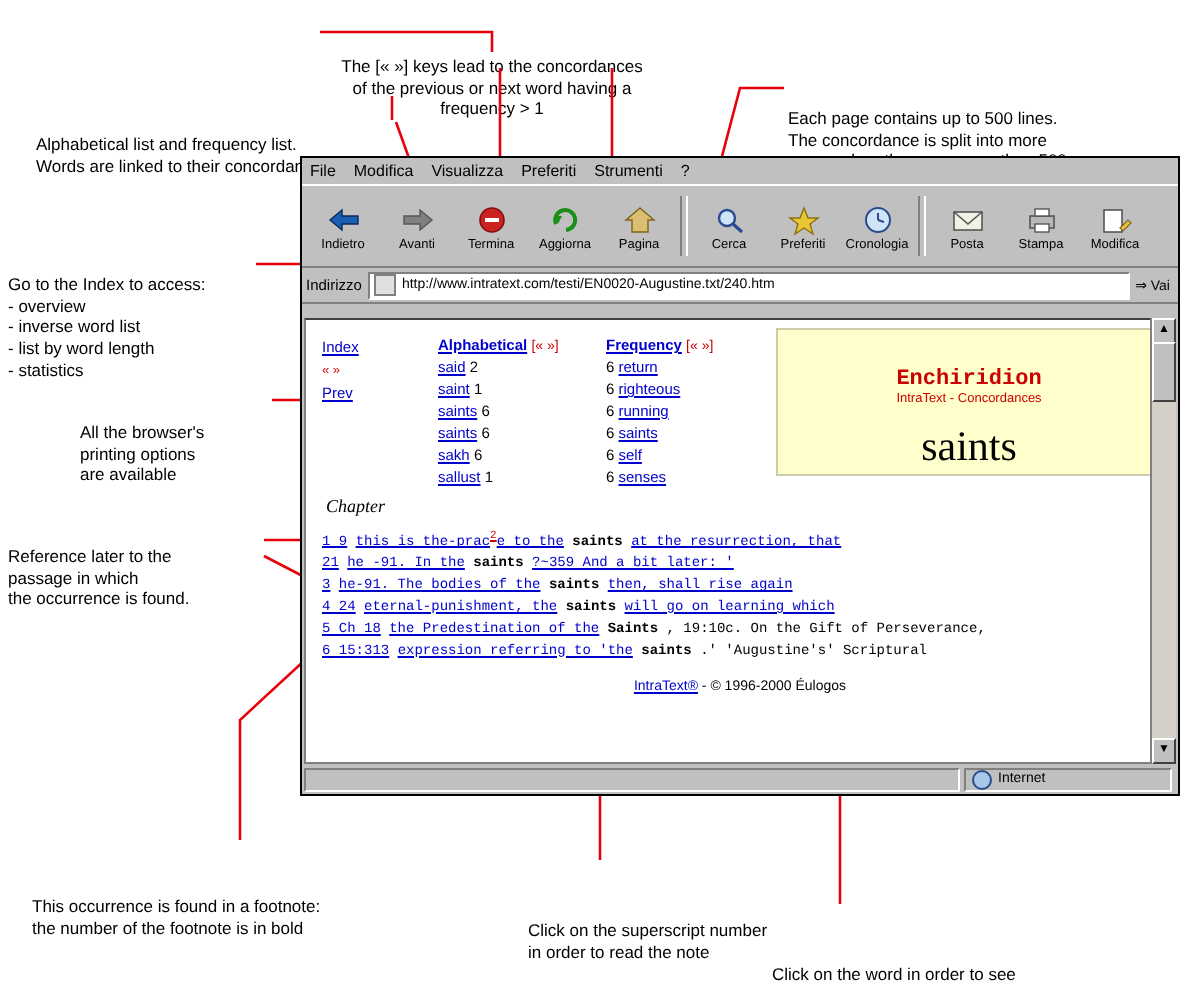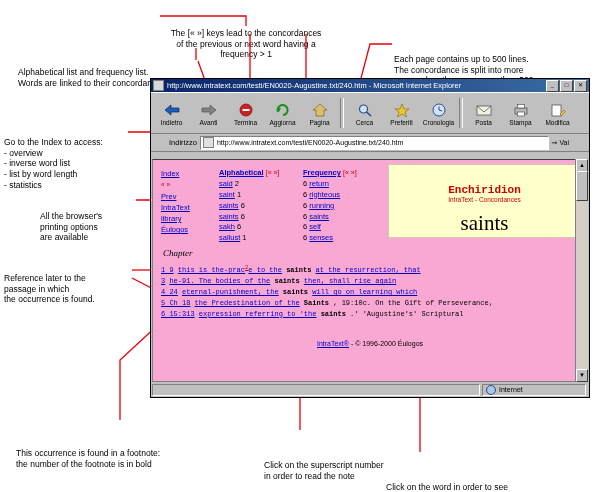--- a/index.html
+++ b/index.html
@@ -18,27 +18,27 @@
   .tbtn{width:11px;height:10px;background:#c0c0c0;border:1px solid #fff;border-right-color:#404040;border-bottom-color:#404040;font-size:6px;line-height:9px;text-align:center;}
 
   .menubar{height:12px;background:#c0c0c0;display:flex;align-items:center;padding-left:4px;gap:9px;font-size:8px;border-bottom:1px solid #c0c0c0;}
   .menubar .mi{white-space:nowrap;}
 
   .toolbar{height:38px;background:#c0c0c0;display:flex;align-items:center;padding:1px 2px;border-top:1px solid #fff;border-bottom:1px solid #808080;}
   .tool{width:37px;text-align:center;font-size:6.5px;color:#000;}
   .tool .glyph{display:block;margin:1px auto 0;width:18px;height:17px;}
   .sep{width:2px;height:30px;border-left:1px solid #808080;border-right:1px solid #fff;margin:0 2px;}
 
-  .addrbar{height:15px;background:#c0c0c0;display:flex;align-items:center;gap:3px;padding:1px 18px;border-bottom:1px solid #808080;}
+  .addrbar{height:15px;background:#c0c0c0;display:flex;align-items:center;gap:3px;padding:1px 2px;border-bottom:1px solid #808080;}
   .addrlab{font-size:7.5px;}
   .addrfield{flex:1;height:12px;background:#fff;border:1px solid #808080;border-right-color:#fff;border-bottom-color:#fff;display:flex;align-items:center;padding-left:2px;font-size:7px;}
   .addrfield .e{width:9px;height:9px;background:#e0e0e0;border:1px solid #808080;margin-right:3px;}
   .golink{font-size:7px;color:#000;white-space:nowrap;padding-right:2px;}
 
-  .page{position:absolute;left:1px;right:1px;top:80px;bottom:15px;background:#f9a8d4;border:1px solid #808080;border-top-color:#404040;overflow:hidden;}
+  .page{position:absolute;left:1px;right:1px;top:80px;bottom:15px;background:#ffffff;border:1px solid #808080;border-top-color:#404040;overflow:hidden;}
   .vscroll{position:absolute;right:1px;top:80px;bottom:15px;width:12px;background:#d4d0c8;border-left:1px solid #808080;}
   .vscroll .arrow{height:11px;background:#c0c0c0;border:1px solid #fff;border-right-color:#404040;border-bottom-color:#404040;font-size:6px;text-align:center;line-height:10px;}
   .vscroll .thumb{position:absolute;top:12px;left:0;right:0;height:28px;background:#c0c0c0;border:1px solid #fff;border-right-color:#404040;border-bottom-color:#404040;}
 
   .statusbar{position:absolute;left:1px;right:1px;bottom:1px;height:13px;background:#c0c0c0;display:flex;align-items:center;font-size:7px;}
   .statusbar .cell{height:10px;border:1px solid #808080;border-right-color:#fff;border-bottom-color:#fff;margin-right:2px;display:flex;align-items:center;padding:0 3px;}
   .statusbar .c1{flex:1;}
   .statusbar .c2{width:96px;justify-content:flex-start;gap:3px;}
   .globe{width:8px;height:8px;border-radius:50%;border:1px solid #2a4b8d;background:#a8c8e8;}
 
@@ -125,30 +125,29 @@
     <path d="M132,270 L159,270"></path>
     <path d="M132,278 L159,292"></path>
     <path d="M120,420 L120,360 L172,312"></path>
     <path d="M300,430 L300,360 L266,266"></path>
     <path d="M420,452 L420,360 L418,312"></path>
   </g>
 </svg>
 
 <div id="win">
 
-  <div class="titlebar">
-    <span class="ico"></span>
-    <span class="ttxt">http://www.intratext.com/testi/EN0020-Augustine.txt/240.htm - Microsoft Internet Explorer</span>
-    <span class="tbtns">
-      <span class="tbtn">_</span>
-      <span class="tbtn">□</span>
-      <span class="tbtn">✕</span>
-    </span>
-  </div>
-
+
+  <div class="menubar">
+    <span class="mi">File</span>
+    <span class="mi">Modifica</span>
+    <span class="mi">Visualizza</span>
+    <span class="mi">Preferiti</span>
+    <span class="mi">Strumenti</span>
+    <span class="mi">?</span>
+  </div>
 
   <div class="toolbar">
     <div class="tool">
       <span class="glyph">
         <svg viewBox="0 0 18 17">
             <polygon points="2,8 8,3 8,6 16,6 16,10 8,10 8,13" fill="#1a5fb4" stroke="#0a2a5a" stroke-width="0.7"></polygon>
           </svg>
       </span>
       <span>Indietro</span>
     </div>
@@ -253,25 +252,20 @@
     </span>
     <span class="golink">⇒ <span>Vai</span></span>
   </div>
 
   <div class="page">
 
     <div class="idxcol">
       <a>Index</a>
       <span class="nav">« »</span>
       <a>Prev</a>
-      <span class="blk">
-        <a>IntraText</a>
-        <a>library</a>
-        <a>Éulogos</a>
-      </span>
     </div>
 
     <div class="alpha">
       <div><span class="colhead">Alphabetical</span>
         <span class="pn">[« »]</span></div>
       <div><span class="wlink">said</span> <span class="wnum">2</span></div>
       <div><span class="wlink">saint</span> <span class="wnum">1</span></div>
       <div><span class="wlink">saints</span> <span class="wnum">6</span></div>
       <div><span class="wlink">saints</span> <span class="wnum">6</span></div>
       <div><span class="wlink">sakh</span> <span class="wnum">6</span></div>
@@ -298,20 +292,26 @@
     <div class="chapter">Chapter</div>
 
     <div class="conc">
       <div class="row">
         <span class="ref">1 9</span>
         <span class="txt">this is the-prac</span><span class="sup">2</span><span class="txt">e to the</span>
         <span class="kw">saints</span>
         <span class="txt">at the resurrection, that</span>
       </div>
       <div class="row">
+        <span class="ref">21</span>
+        <span class="txt">he -91. In the</span>
+        <span class="kw">saints</span>
+        <span class="txt">?~359 And a bit later: '</span>
+      </div>
+      <div class="row">
         <span class="ref">3</span>
         <span class="txt">he-91. The bodies of the</span>
         <span class="kw">saints</span>
         <span class="txt">then, shall rise again</span>
       </div>
       <div class="row">
         <span class="ref">4 24</span>
         <span class="txt">eternal-punishment, the</span>
         <span class="kw">saints</span>
         <span class="txt">will go on learning which</span>

